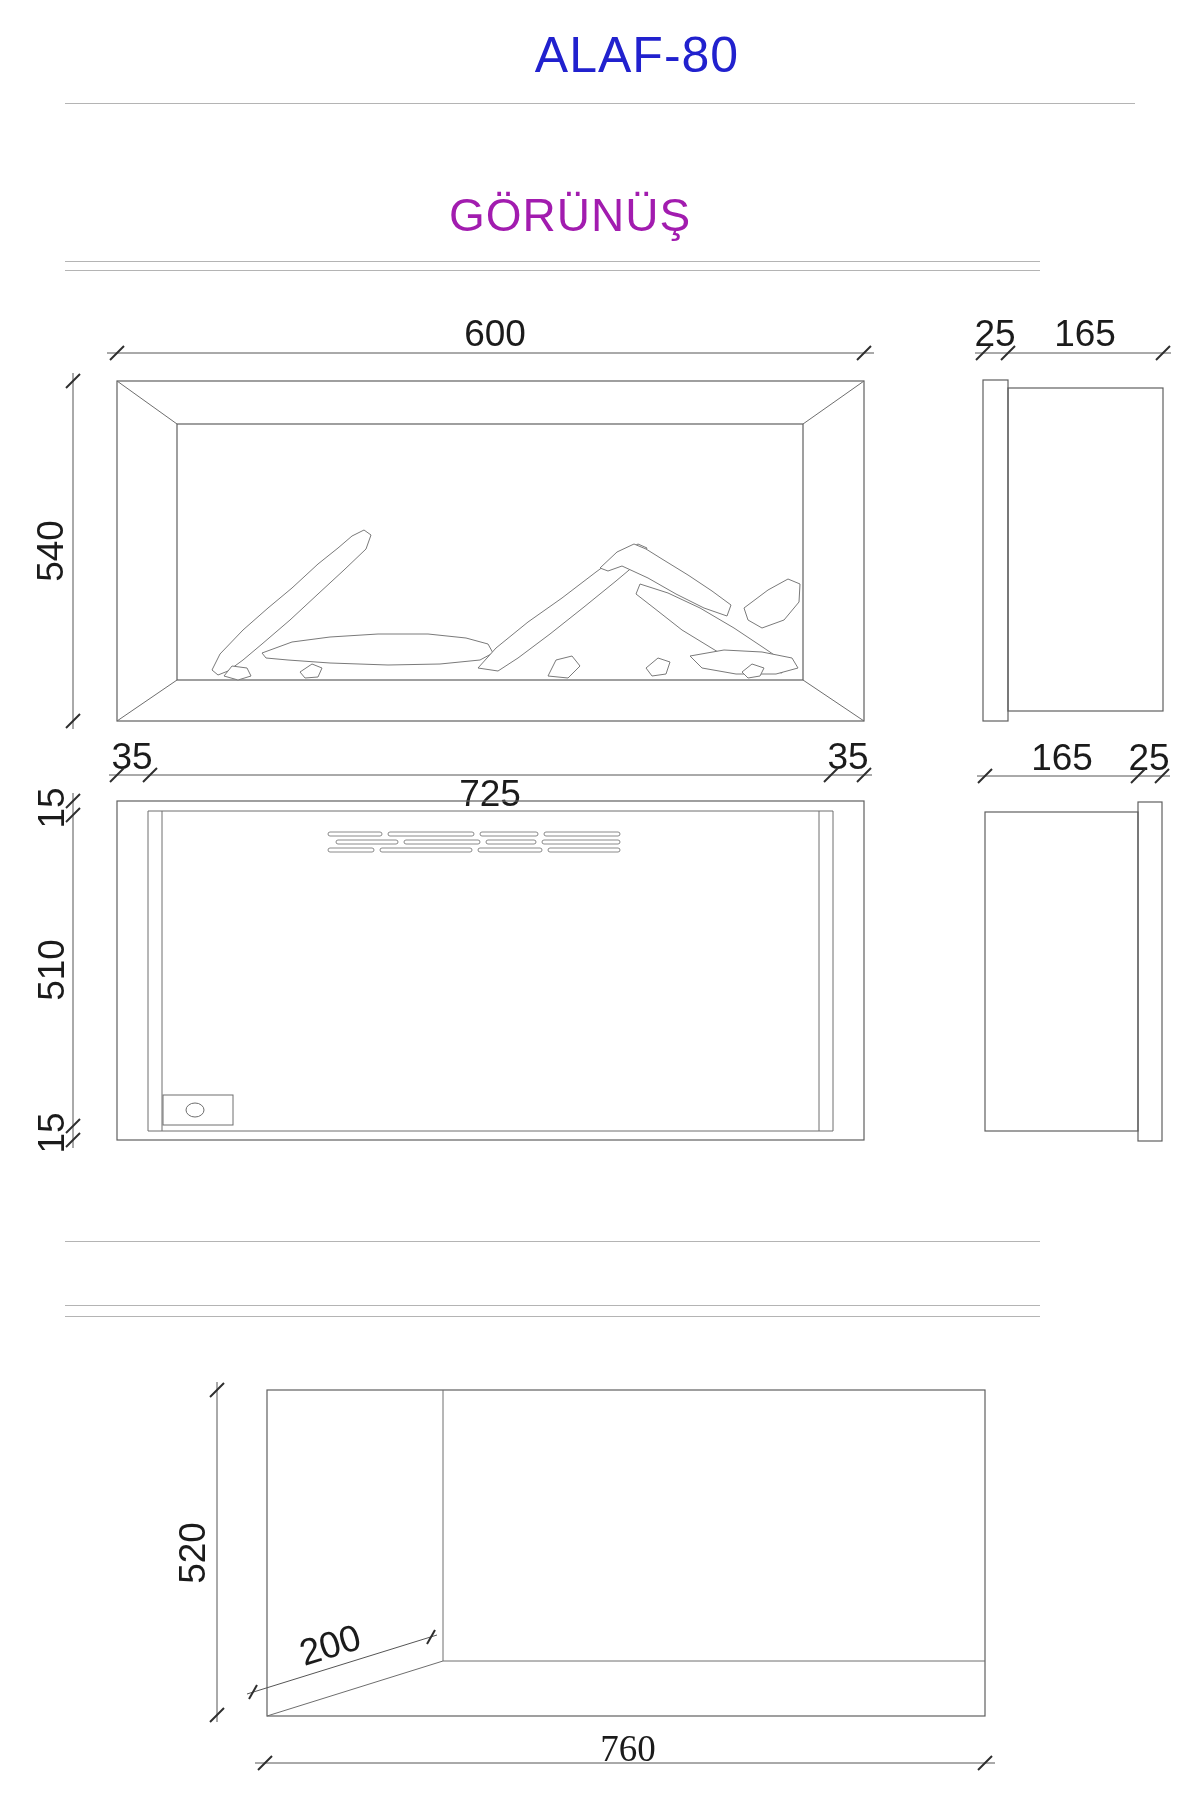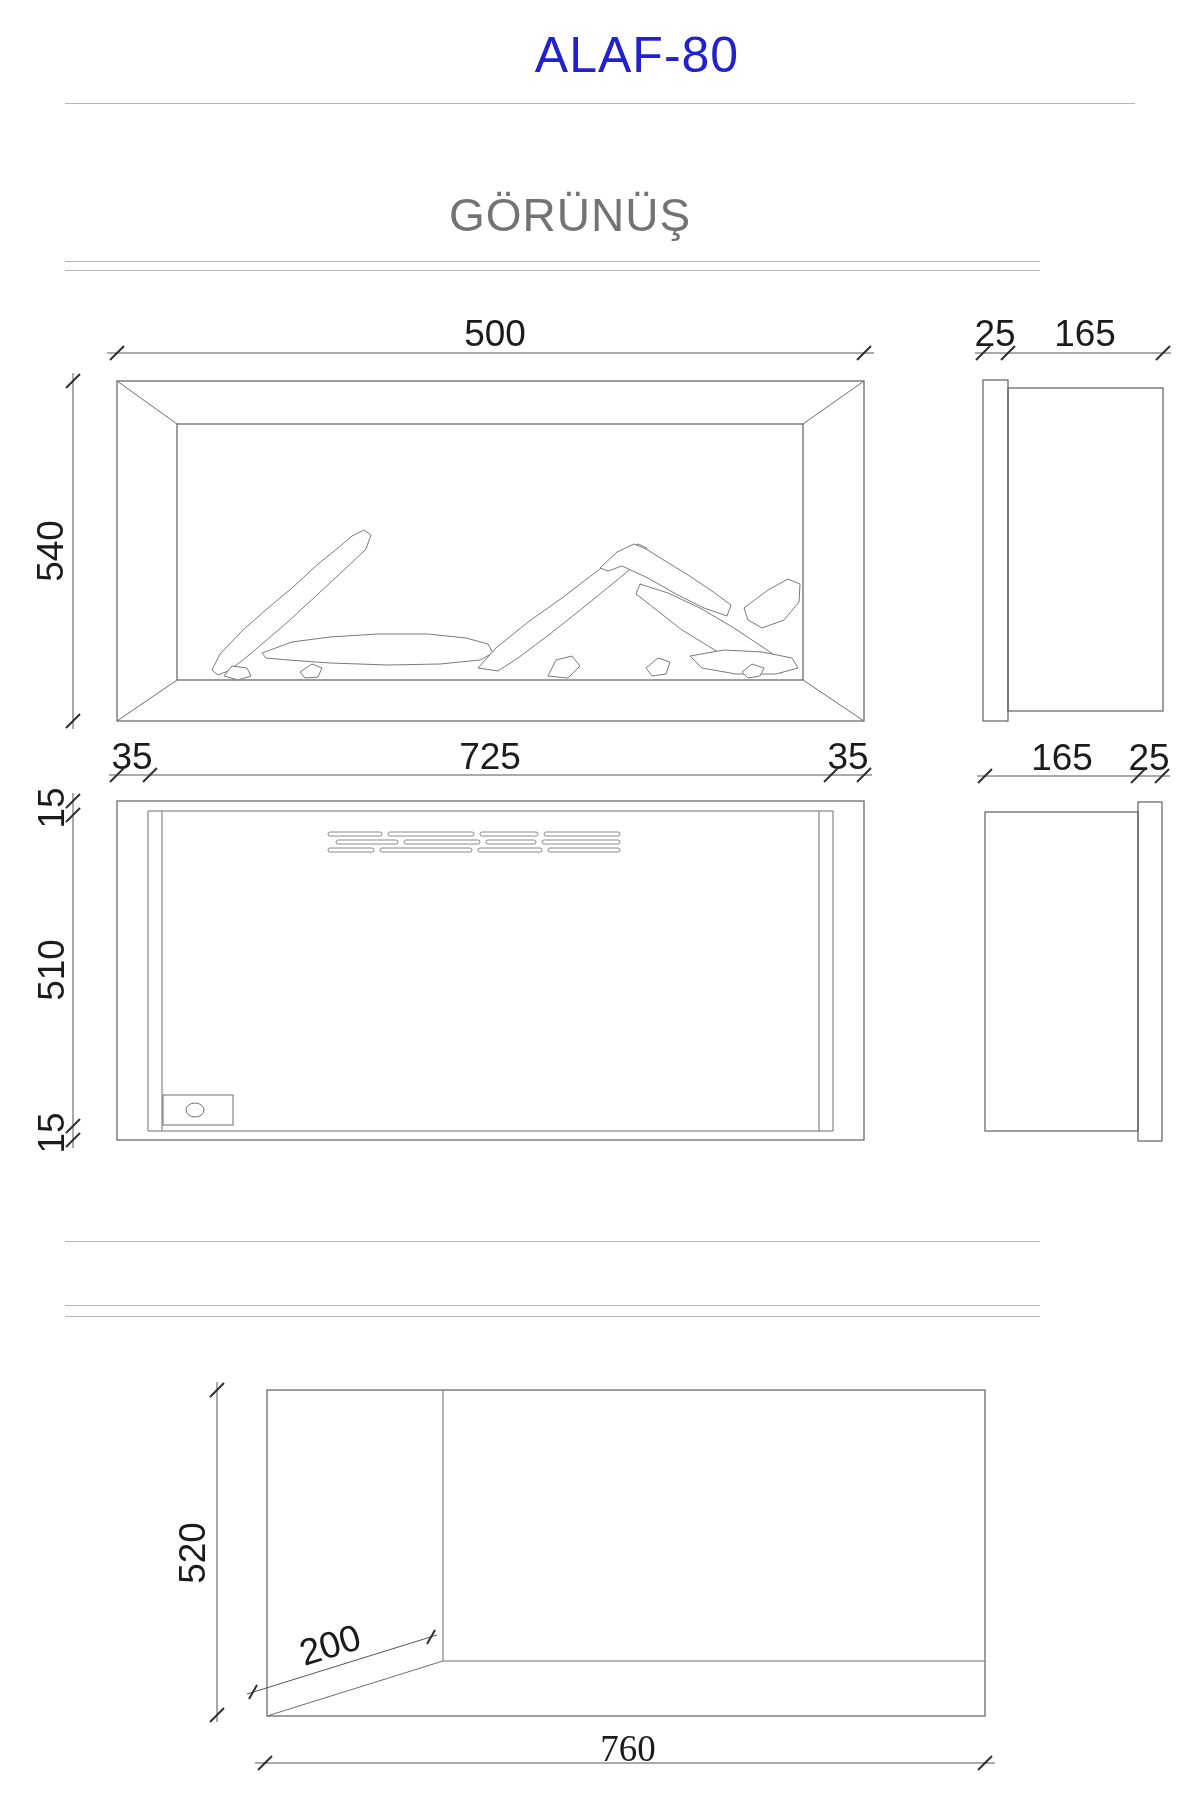--- a/index.html
+++ b/index.html
@@ -8,21 +8,21 @@
     background:#ffffff; overflow:hidden;
     font-family:"Liberation Sans", sans-serif;
   }
   .rule { position:absolute; height:1px; background:#b4b4b4; }
   .title {
     position:absolute; transform:translate(-50%,-50%);
     font-size:50px; color:#2121CE; white-space:nowrap; letter-spacing:1px;
   }
   .heading {
     position:absolute; transform:translate(-50%,-50%);
-    font-size:46px; color:#737373; white-space:nowrap; letter-spacing:1px;
+    font-size:46px; color:#a21caf; white-space:nowrap; letter-spacing:1px;
   }
   .lbl {
     position:absolute; transform:translate(-50%,-50%);
     font-size:37px; color:#1b1b1b; white-space:nowrap; line-height:1;
   }
   .lbl.rot90  { transform:translate(-50%,-50%) rotate(-90deg); }
   .lbl.rot200 { transform:translate(-50%,-50%) rotate(-17deg); }
   svg.linework { position:absolute; left:0; top:0; }
   svg .outline { fill:none; stroke:#5f5f5f; stroke-width:1.2px; }
   svg .thin    { fill:none; stroke:#6e6e6e; stroke-width:1px; }
@@ -40,28 +40,28 @@
   <div class="rule" style="left:65px; top:95px; width:1070px;"></div>
 
   <div class="heading" style="left:570px; top:207px;">GÖRÜNÜŞ</div>
   <div class="rule" style="left:65px; top:253px; width:975px;"></div>
   <div class="rule" style="left:65px; top:262px; width:975px;"></div>
 
   <div class="rule" style="left:65px; top:1233px; width:975px;"></div>
   <div class="rule" style="left:65px; top:1297px; width:975px;"></div>
   <div class="rule" style="left:65px; top:1308px; width:975px;"></div>
 
-  <div class="lbl" style="left:495px; top:325px;">500</div>
+  <div class="lbl" style="left:495px; top:325px;">600</div>
   <div class="lbl rot90" style="left:50px; top:543px;">540</div>
 
   <div class="lbl" style="left:995px; top:325px;">25</div>
   <div class="lbl" style="left:1085px; top:325px;">165</div>
 
   <div class="lbl" style="left:132px; top:748px;">35</div>
-  <div class="lbl" style="left:490px; top:748px;">725</div>
+  <div class="lbl" style="left:490px; top:785px;">725</div>
   <div class="lbl" style="left:848px; top:748px;">35</div>
   <div class="lbl rot90" style="left:51px; top:800px;">15</div>
   <div class="lbl rot90" style="left:51px; top:962px;">510</div>
   <div class="lbl rot90" style="left:51px; top:1125px;">15</div>
 
   <div class="lbl" style="left:1062px; top:749px;">165</div>
   <div class="lbl" style="left:1149px; top:749px;">25</div>
 
   <div class="lbl rot90" style="left:192px; top:1545px;">520</div>
   <div class="lbl rot200" style="left:330px; top:1637px;">200</div>

